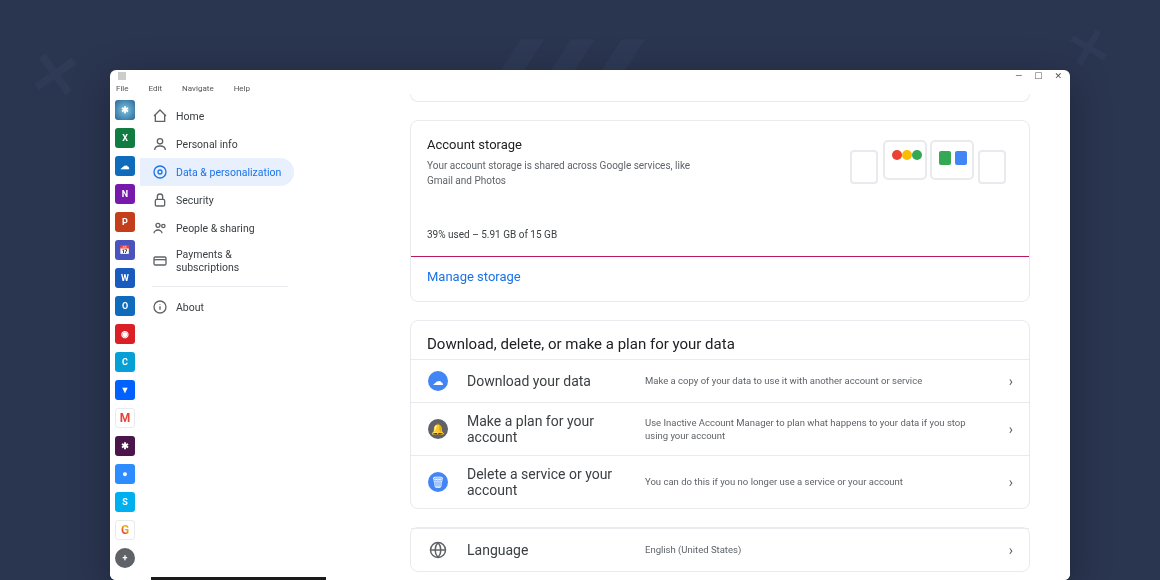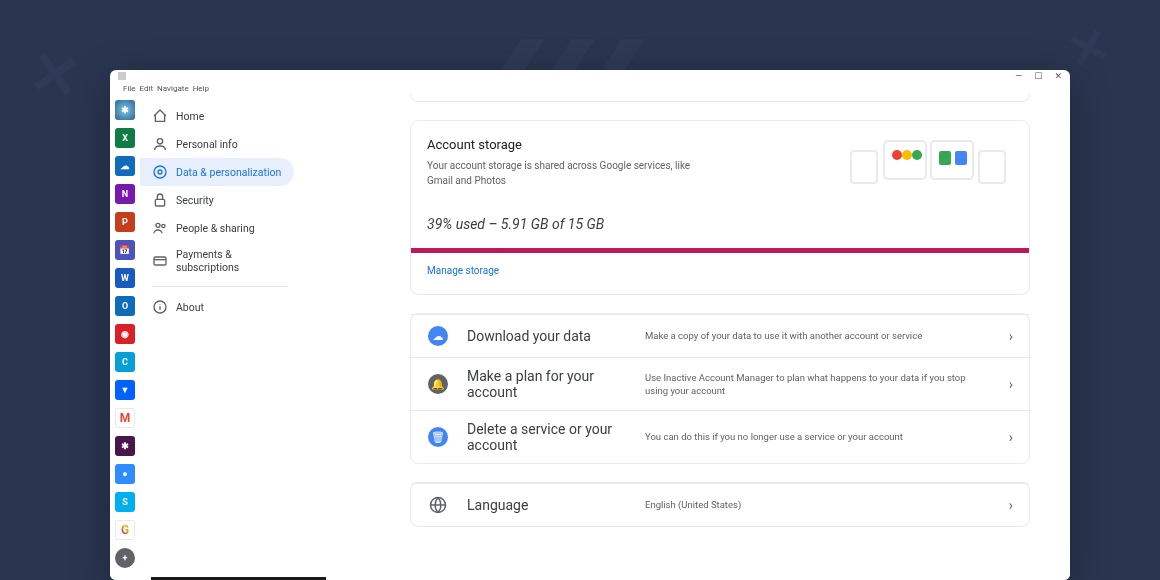--- a/index.html
+++ b/index.html
@@ -46,24 +46,24 @@
 .titlebar-logo { width: 8px; height: 8px; background: #ccc; margin-right: 4px; }
 .titlebar-title { flex: 1; margin-top: 48px; }
 .titlebar-controls { display: flex; gap: 12px; font-size: 9px; }
 .titlebar-controls span { cursor: default; }
 
 
 .menubar {
   height: 12px;
   display: flex;
   align-items: center;
-  padding: 0 13px;
+  padding: 0 6px;
   font-size: 8px;
   color: #555;
-  gap: 4px;
+  gap: 20px;
 }
 
 .window-body {
   flex: 1;
   display: flex;
   overflow: hidden;
 }
 
 
 .app-sidebar {
@@ -126,22 +126,22 @@
   border: 1px solid #e8eaed;
   border-radius: 0 0 8px 8px;
   border-top: none;
   height: 8px;
   margin-bottom: 18px;
 }
 
 .storage-card { padding: 16px; position: relative; }
 .storage-title { font-size: 13px; color: #202124; margin-bottom: 6px; }
 .storage-desc { font-size: 10px; color: #5f6368; line-height: 1.5; max-width: 270px; }
-.storage-used { font-size: 14px; color: #3c4043; margin-top: 28px; font-style: italic; }
-.storage-link { color: #1a73e8; font-size: 10px; margin-top: 16px; display: inline-block; border-top: 5px solid #be185d; width: 100%; padding-top: 12px; margin-left: -16px; padding-left: 16px; width: calc(100% + 32px); }
+.storage-used { font-size: 10px; color: #3c4043; margin-top: 41px; }
+.storage-link { color: #1a73e8; font-size: 13px; margin-top: 16px; display: inline-block; border-top: 1px solid #be185d; width: 100%; padding-top: 12px; margin-left: -16px; padding-left: 16px; width: calc(100% + 32px); }
 .storage-img { position: absolute; right: 20px; top: 14px; width: 160px; height: 54px; }
 
 .section-title { font-size: 15px; color: #202124; padding: 14px 16px 6px 16px; }
 .section-desc { font-size: 10px; color: #5f6368; padding: 0 16px 12px 16px; }
 
 .list-row {
   display: flex;
   align-items: center;
   padding: 10px 16px;
   border-top: 1px solid #e8eaed;
@@ -292,20 +292,21 @@
           <circle cx="58" cy="20" r="5" fill="#fbbc04"></circle>
           <circle cx="68" cy="20" r="5" fill="#34a853"></circle>
           <rect x="90" y="16" width="12" height="14" fill="#34a853" rx="2"></rect>
           <rect x="106" y="16" width="12" height="14" fill="#4285f4" rx="2"></rect>
         </svg>
         <div class="storage-used">39% used – 5.91 GB of 15 GB</div>
         <a class="storage-link">Manage storage</a>
       </div>
 
       <div class="card">
+        <div class="section-title">Download, delete, or make a plan for your data</div>
         <div id="plan-rows">
             <div class="list-row">
               <div class="list-icon">
                 <div style="width:20px;height:20px;border-radius:50%;background:#4285f4;display:flex;align-items:center;justify-content:center;color:#fff;font-size:11px;">☁</div>
               </div>
               <div class="list-label">Download your data</div>
               <div class="list-desc">Make a copy of your data to use it with another account or service</div>
               <div class="list-chevron">›</div>
             </div>
             <div class="list-row">

